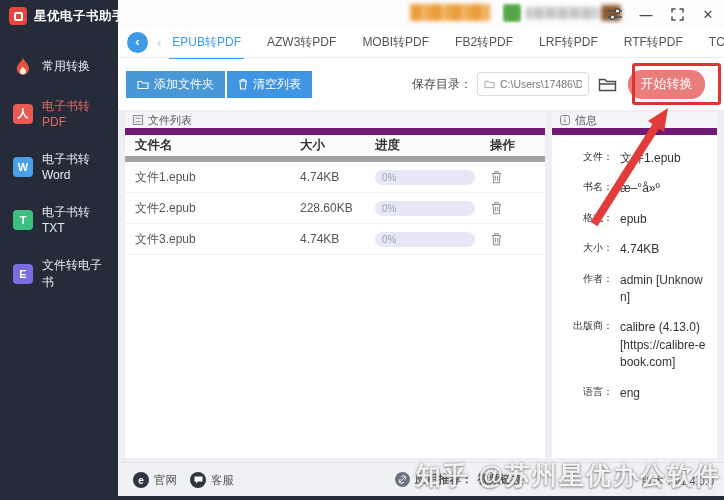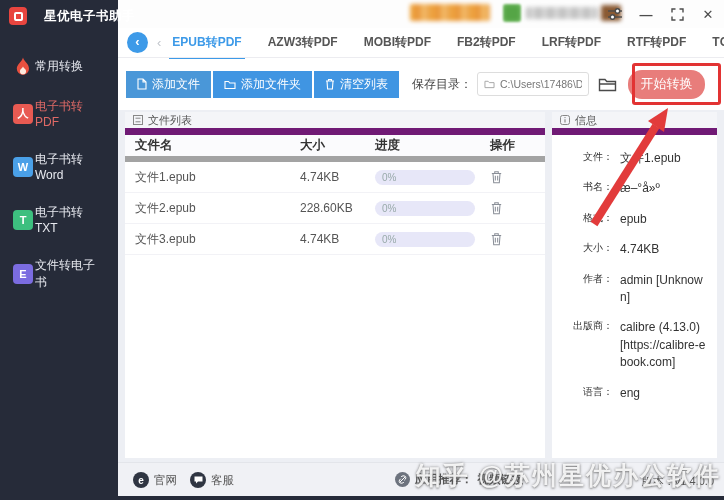--- a/index.html
+++ b/index.html
@@ -1,26 +1,26 @@
 <!DOCTYPE html>
 <html><head>
 <meta charset="utf-8">
 <style>
   * { margin:0; padding:0; box-sizing:border-box; }
   body { font-family:"Liberation Sans",sans-serif; background:#888; }
   .screen { position:relative; width:724px; height:500px; overflow:hidden; background:#fff; margin:0 auto; }
 
   
   .sidebar { position:absolute; left:0; top:0; width:118px; height:500px; background:#262b39; z-index:5; }
-  .side-head { display:flex; align-items:center; gap:17px; padding:7px 9px 6px 9px; }
+  .side-head { display:flex; align-items:center; gap:7px; padding:7px 9px 6px 9px; }
   .logo { width:18px; height:18px; background:#e8453f; border-radius:4px; display:flex; align-items:center; justify-content:center; flex:none; }
   .logo i { display:block; width:9px; height:9px; border:2px solid #fff; border-radius:2px; }
   .app-title { color:#fff; font-size:12.5px; font-weight:bold; white-space:nowrap; letter-spacing:0.5px; }
   .side-menu { margin-top:14px; }
-  .side-item { display:flex; align-items:center; gap:2px; padding:11px 13px; color:#e8eaf0; font-size:12px; cursor:pointer; }
+  .side-item { display:flex; align-items:center; gap:9px; padding:11px 13px; color:#e8eaf0; font-size:12px; cursor:pointer; }
   .side-item.active { color:#e06a66; }
   .sq-ic { width:20px; height:20px; border-radius:4px; color:#fff; font-size:11px; font-weight:bold; display:flex; align-items:center; justify-content:center; flex:none; }
   .ic-pdf { background:#e85a52; }
   .ic-word { background:#4aa0e8; }
   .ic-txt { background:#3dbf7f; }
   .ic-ebook { background:#7b6ce0; }
   .flame-wrap { width:20px; height:20px; display:flex; align-items:center; justify-content:center; flex:none; }
 
   
   .main { position:absolute; left:118px; top:0; width:606px; height:500px; background:#fff; }
@@ -38,21 +38,21 @@
   .win-controls { position:absolute; right:8px; top:0; height:28px; display:flex; align-items:center; gap:15px; color:#4c4c4c; }
   .wc { display:flex; align-items:center; justify-content:center; width:16px; height:16px; cursor:pointer; font-size:13px; }
   .wc-min { font-weight:bold; }
 
   
   .tabbar { position:absolute; top:28px; left:0; right:0; height:30px; border-bottom:1px solid #ececf0;
       display:flex; align-items:center; padding:0 8px 0 9px; background:#fff; }
   .back-circle { width:21px; height:21px; border-radius:50%; background:#3d9ae8; color:#fff; display:flex; align-items:center;
       justify-content:center; font-size:13px; font-weight:bold; flex:none; margin-right:9px; cursor:pointer; padding-bottom:2px; }
   .tab-chev { color:#c2c6cc; font-size:13px; margin-right:11px; cursor:pointer; }
-  .tab { position:relative; font-size:12px; color:#555; margin-right:26px; white-space:nowrap; cursor:pointer;font-weight:bold; }
+  .tab { position:relative; font-size:12px; color:#555; margin-right:26px; white-space:nowrap; cursor:pointer; }
   .tab.active { color:#3d9ae8; }
   .tab.active::after { content:""; position:absolute; left:-3px; right:-3px; bottom:-9px; height:2px; background:#3d9ae8; }
   .tab.truncated { max-width:34px; overflow:hidden; margin-right:0; }
 
   
   .toolbar { position:absolute; top:59px; left:0; right:0; height:50px; display:flex; align-items:center; padding:0 8px; background:#fff; }
   .btn-group { display:flex; gap:2px; }
   .blue-btn { display:flex; align-items:center; gap:5px; height:27px; padding:0 11px; background:#4095e2; color:#fff;
       font-size:12px; border:none; cursor:pointer; font-family:inherit; }
   .blue-btn:first-child { background:#4a97d8; }
@@ -187,26 +187,20 @@
       <span class="tab">LRF转PDF</span>
       <span class="tab">RTF转PDF</span>
       <span class="tab">TCR转PDF</span>
       <span class="tab truncated">LIT转</span>
 
     </div>
 
     <div class="toolbar">
       <div class="btn-group">
         <button class="blue-btn">
-          <svg width="10" height="12" viewBox="0 0 10 12">
-            <path d="M1 1 H6 L9 4 V11 H1 Z M6 1 V4 H9" fill="none" stroke="#fff" stroke-width="1.1"></path>
-          </svg>
-          <span>添加文件</span>
-        </button>
-        <button class="blue-btn">
           <svg width="12" height="11" viewBox="0 0 12 11">
             <path d="M1 2.5 H4.5 L5.8 4 H11 V9.5 H1 Z" fill="none" stroke="#fff" stroke-width="1.1"></path>
           </svg>
           <span>添加文件夹</span>
         </button>
         <button class="blue-btn">
           <svg width="10" height="12" viewBox="0 0 10 12">
             <path d="M1 3 H9 M3.5 3 V1.5 H6.5 V3 M2 3 L2.6 11 H7.4 L8 3" fill="none" stroke="#fff" stroke-width="1.1"></path>
           </svg>
           <span>清空列表</span>

